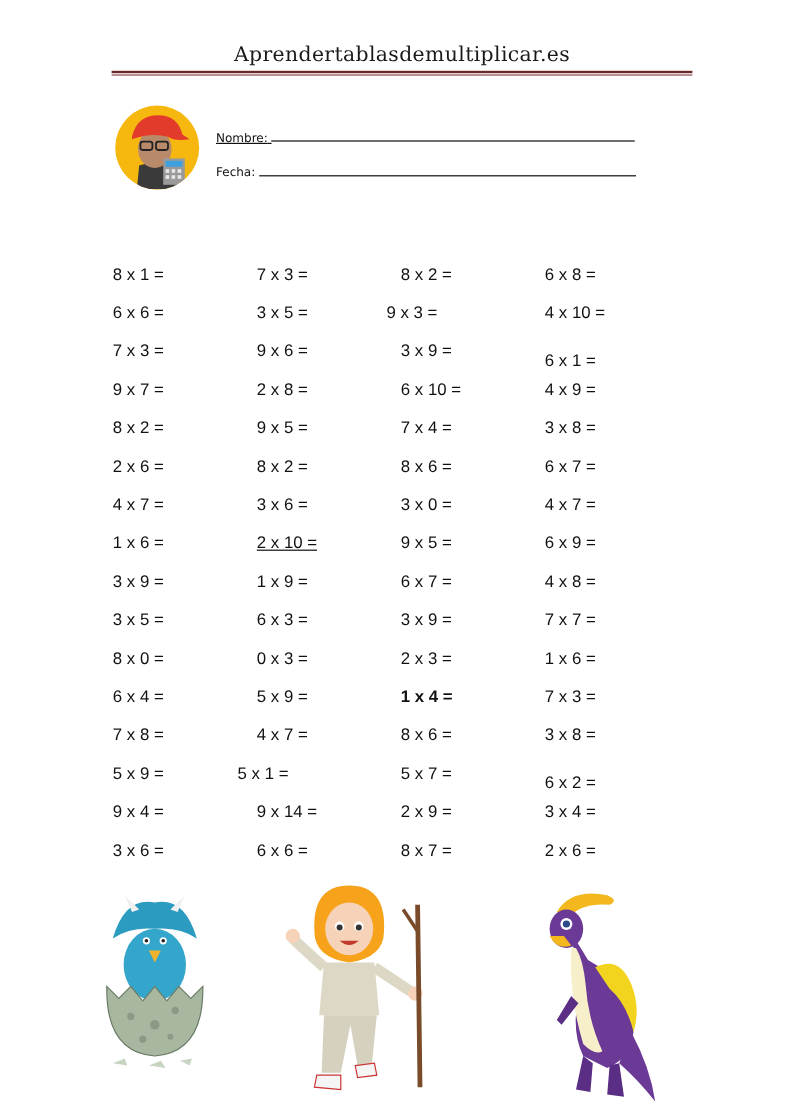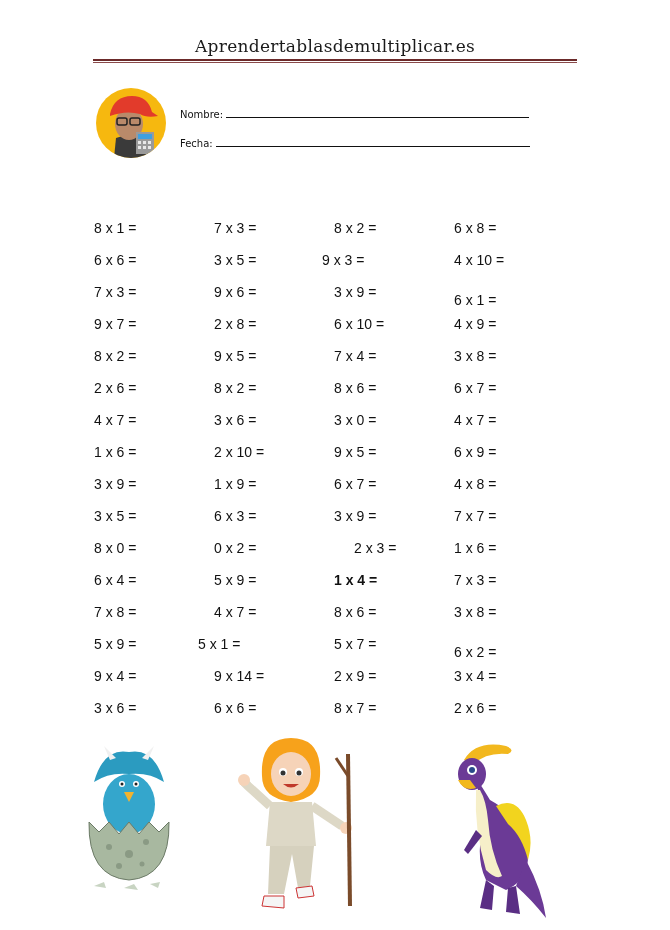--- a/index.html
+++ b/index.html
@@ -34,21 +34,21 @@
       <rect x="42" y="53" width="3" height="3"></rect>
         <rect x="47" y="53" width="3" height="3"></rect>
         <rect x="52" y="53" width="3" height="3"></rect>
       <rect x="42" y="58" width="3" height="3"></rect>
         <rect x="47" y="58" width="3" height="3"></rect>
         <rect x="52" y="58" width="3" height="3"></rect>
     </g>
   </svg>
 </div>
 
-<div class="form-line" style="left:180px; top:108px;">
+<div class="form-line" style="left:180px; top:108px;text-decoration:underline;">
   <span>Nombre:</span>
   <span class="line" style="width:303px;"></span>
 </div>
 <div class="form-line" style="left:180px; top:137px;">
   <span>Fecha:</span>
   <span class="line" style="width:314px;"></span>
 </div>
 
 <div class="grid" id="grid">
     <div class="cell" style="left: 0px; top: 0px;">8 x 1 =</div>
@@ -67,40 +67,40 @@
     <div class="cell" style="left: 0px; top: 416px;">5 x 9 =</div>
     <div class="cell" style="left: 0px; top: 448px;">9 x 4 =</div>
     <div class="cell" style="left: 0px; top: 480px;">3 x 6 =</div>
     <div class="cell" style="left: 120px; top: 0px;">7 x 3 =</div>
     <div class="cell" style="left: 120px; top: 32px;">3 x 5 =</div>
     <div class="cell" style="left: 120px; top: 64px;">9 x 6 =</div>
     <div class="cell" style="left: 120px; top: 96px;">2 x 8 =</div>
     <div class="cell" style="left: 120px; top: 128px;">9 x 5 =</div>
     <div class="cell" style="left: 120px; top: 160px;">8 x 2 =</div>
     <div class="cell" style="left: 120px; top: 192px;">3 x 6 =</div>
-    <div class="cell" style="left: 120px; top: 224px;">2 x 10 =</div>
+    <div class="cell" style="left: 120px; top: 224px; text-decoration: underline;">2 x 10 =</div>
     <div class="cell" style="left: 120px; top: 256px;">1 x 9 =</div>
     <div class="cell" style="left: 120px; top: 288px;">6 x 3 =</div>
-    <div class="cell" style="left: 120px; top: 320px;">0 x 2 =</div>
+    <div class="cell" style="left: 120px; top: 320px;">0 x 3 =</div>
     <div class="cell" style="left: 120px; top: 352px;">5 x 9 =</div>
     <div class="cell" style="left: 120px; top: 384px;">4 x 7 =</div>
     <div class="cell" style="left: 104px; top: 416px;">5 x 1 =</div>
     <div class="cell" style="left: 120px; top: 448px;">9 x 14 =</div>
     <div class="cell" style="left: 120px; top: 480px;">6 x 6 =</div>
     <div class="cell" style="left: 240px; top: 0px;">8 x 2 =</div>
     <div class="cell" style="left: 228px; top: 32px;">9 x 3 =</div>
     <div class="cell" style="left: 240px; top: 64px;">3 x 9 =</div>
     <div class="cell" style="left: 240px; top: 96px;">6 x 10 =</div>
     <div class="cell" style="left: 240px; top: 128px;">7 x 4 =</div>
     <div class="cell" style="left: 240px; top: 160px;">8 x 6 =</div>
     <div class="cell" style="left: 240px; top: 192px;">3 x 0 =</div>
     <div class="cell" style="left: 240px; top: 224px;">9 x 5 =</div>
     <div class="cell" style="left: 240px; top: 256px;">6 x 7 =</div>
     <div class="cell" style="left: 240px; top: 288px;">3 x 9 =</div>
-    <div class="cell" style="left: 240px; top: 320px; margin-left: 20px;">2 x 3 =</div>
+    <div class="cell" style="left: 240px; top: 320px;">2 x 3 =</div>
     <div class="cell" style="left: 240px; top: 352px; font-weight: bold;">1 x 4 =</div>
     <div class="cell" style="left: 240px; top: 384px;">8 x 6 =</div>
     <div class="cell" style="left: 240px; top: 416px;">5 x 7 =</div>
     <div class="cell" style="left: 240px; top: 448px;">2 x 9 =</div>
     <div class="cell" style="left: 240px; top: 480px;">8 x 7 =</div>
     <div class="cell" style="left: 360px; top: 0px;">6 x 8 =</div>
     <div class="cell" style="left: 360px; top: 32px;">4 x 10 =</div>
     <div class="cell" style="left: 360px; top: 72px;">6 x 1 =</div>
     <div class="cell" style="left: 360px; top: 96px;">4 x 9 =</div>
     <div class="cell" style="left: 360px; top: 128px;">3 x 8 =</div>

